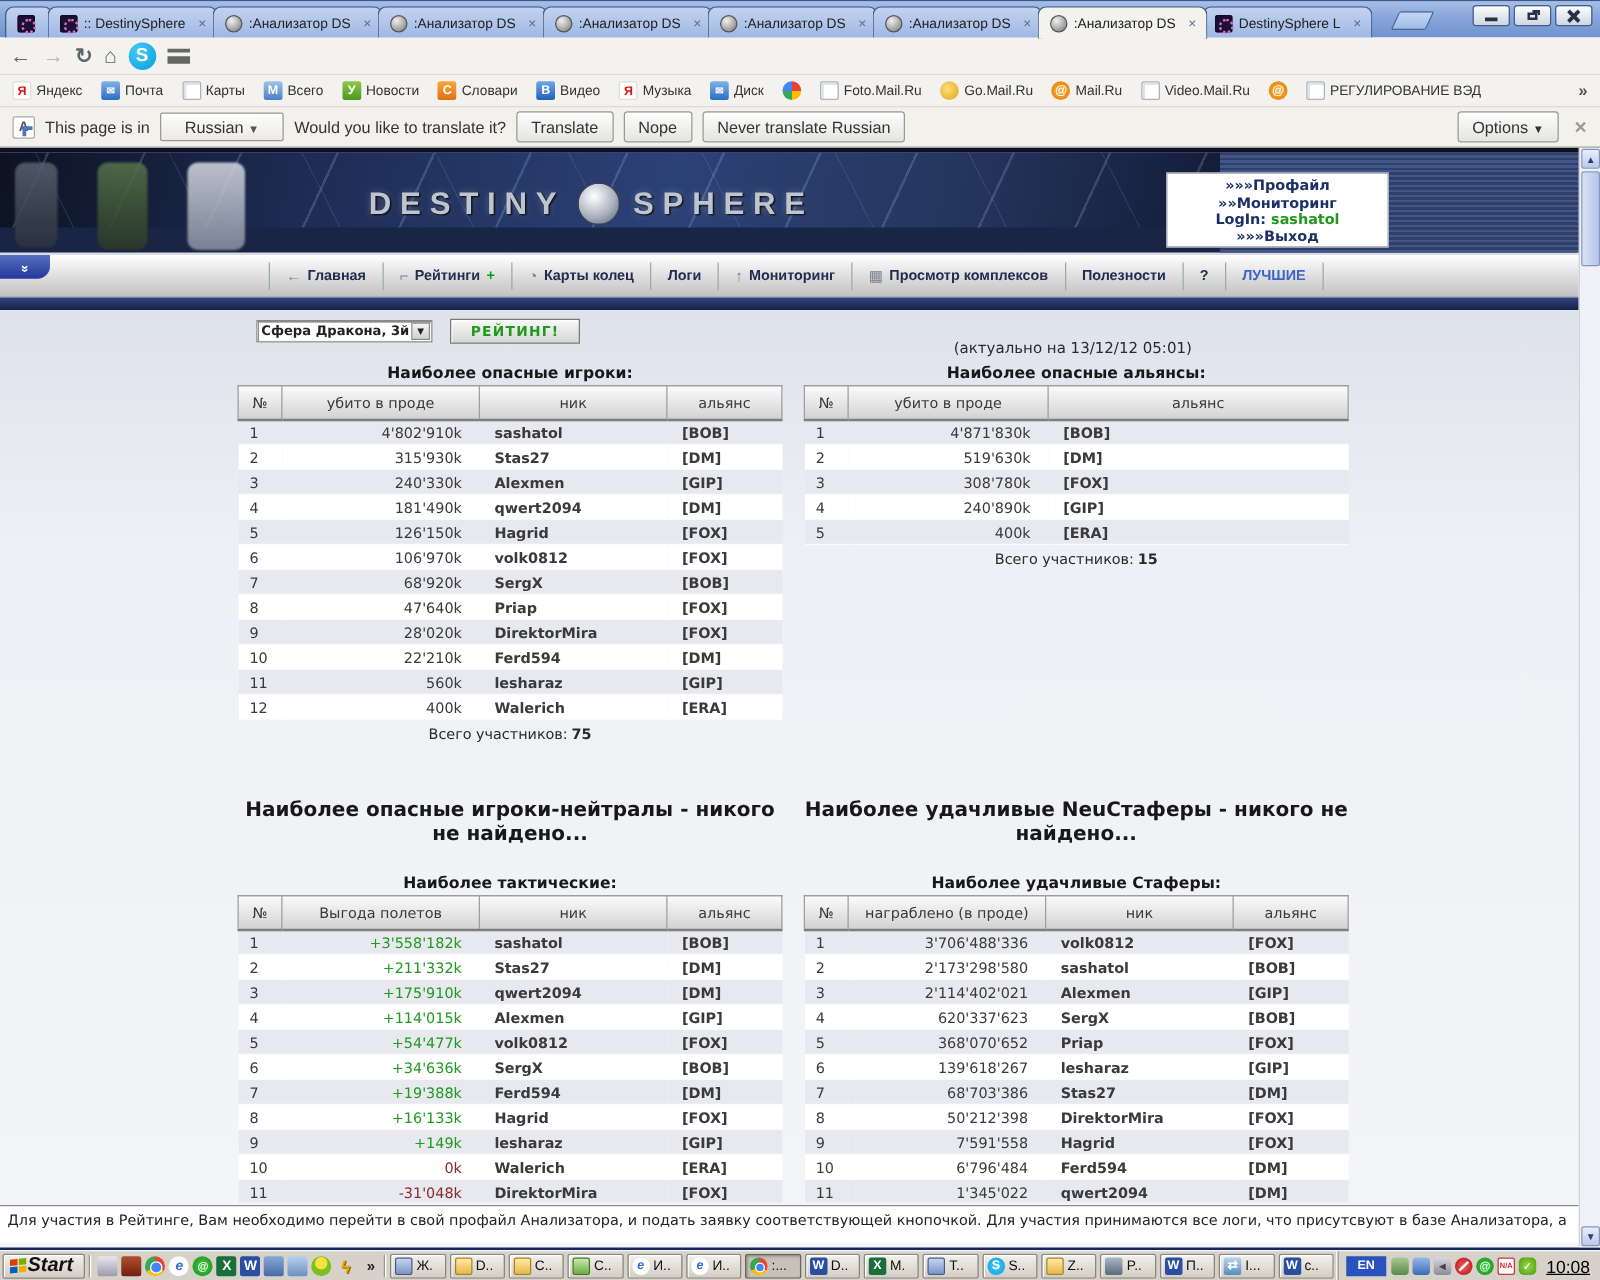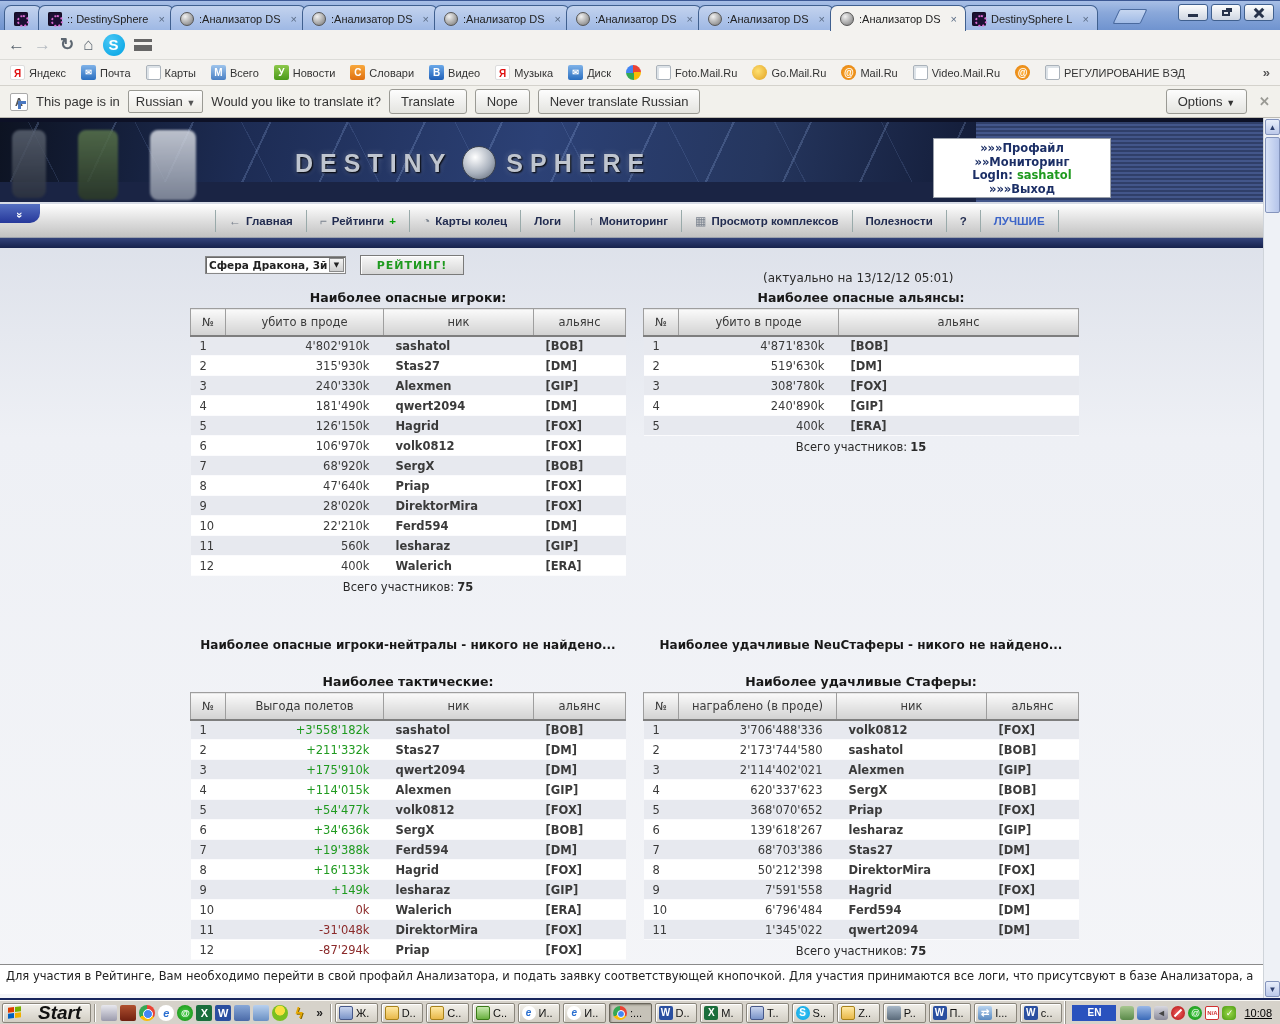--- a/index.html
+++ b/index.html
@@ -71,21 +71,21 @@
 
   #translatebar { position:absolute; top:86px; left:0; right:0; height:32px; background:#f2f1ec;
     border-bottom:1px solid #bcbab2; display:flex; align-items:center; padding:0 10px; gap:8px; font-size:13px; color:#333; }
   #tr-ico { width:18px; height:18px; background:#fff; border:1px solid #aaa; border-radius:2px; position:relative;
     font-size:11px; font-weight:bold; color:#555; text-align:center; line-height:16px; }
   #tr-ico::after { content:""; position:absolute; right:1px; bottom:1px; width:5px; height:5px;
     border-left:3px solid #4a78c0; border-top:3px solid #4a78c0; }
   .trbtn { background:linear-gradient(#fdfdfd,#e4e4e0); border:1px solid #9a9a94; border-radius:3px;
     padding:4px 11px; font-size:13px; color:#333; white-space:nowrap; }
   .trdrop { background:linear-gradient(#fdfdfd,#eceae4); border:1px solid #9a9a94; border-radius:2px;
-    padding:3px 7px; font-size:13px; }
+    padding:3px 19px; font-size:13px; }
   .trdrop b { font-weight:normal; font-size:9px; color:#555; }
   #tr-right { margin-left:auto; display:flex; align-items:center; gap:12px;padding-left:12px; }
   #tr-close { color:#9a9a94; font-size:13px; font-weight:bold; }
 
   
   #page { position:absolute; top:118px; left:0; right:0; bottom:24px;
     background:linear-gradient(#c9cfdc 0,#dde1ea 120px,#eef0f5 320px,#f4f5f8 100%);
     border-bottom:2px solid #17255c; overflow:hidden; }
   #page-darktop { position:absolute; top:0; left:0; right:0; height:4px; background:#0d1126; }
 
@@ -157,21 +157,21 @@
   table.rt tr.even td { background:#ffffff; }
   td.c-num { padding-left:9px; width:35px; }
   td.c-val { text-align:right; padding-right:14px; }
   td.c-nick, td.c-ally { font-weight:bold; color:#2b4a8b; padding-left:12px; }
   .t4 td.c-val { width:158px; } .t4 td.c-nick { width:150px; }
   .t3 td.c-val { width:160px; }
   td.c-val.pos { color:#1f9a1f; }
   td.c-val.neg { color:#8b2a2a; }
   .tfooter { text-align:center; font-size:11.5px; color:#2a2a2a; margin-top:4px; }
   .tfooter b { margin-left:3px; }
-  .note { font-size:12px; font-weight:bold; color:#181818; text-align:center; }
+  .note { font-size:16px; font-weight:bold; color:#181818; text-align:center; }
   #notes-row { display:flex; margin-left:190px; gap:17px; margin-top:44px; margin-bottom:22px; }
   #notes-row .note { width:436px; }
   #row2 { margin-top:0; }
 
   #page-footer { position:absolute; left:0; right:17px; bottom:4px; height:30px; background:#fff;
     border-top:1px solid #8a8a8a; font-size:11.5px; color:#222; padding:4px 6px 0 6px;
     font-family:"DejaVu Sans",sans-serif; white-space:nowrap; overflow:hidden; }
 
   
   #vscroll { position:absolute; right:0; top:0; bottom:0; width:17px; background:#eef1f6;
@@ -179,24 +179,24 @@
   .sarrow { position:absolute; left:1px; width:15px; height:16px; background:linear-gradient(#e8eefb,#bcc9ea);
     border:1px solid #8494bc; border-radius:2px; color:#2c3e6e; font-size:8px; text-align:center; line-height:15px; }
   #sarrow-up { top:1px; }
   #sarrow-dn { bottom:1px; }
   #sthumb { position:absolute; left:1px; top:19px; width:15px; height:76px;
     background:linear-gradient(90deg,#d8e2f6,#b4c4ea); border:1px solid #8494bc; border-radius:2px; }
 
   
   #taskbar { position:absolute; left:0; bottom:0; width:1280px; height:24px; background:#d6d2ca;
     border-top:1px solid #f8f6f2; display:flex; align-items:center; padding:0 2px; gap:3px; }
-  #start-btn { display:flex; align-items:center; gap:16px; height:20px; padding:0 9px 0 5px;
+  #start-btn { display:flex; align-items:center; gap:0; height:20px; padding:0 9px 0 5px;
     background:linear-gradient(#f2f0ea,#d2cec4); border:1px solid #8a867c;
     box-shadow:inset 1px 1px 0 #fff; border-radius:2px;
-    font-weight:bold; font-style:italic; font-size:19px; color:#111; }
+    font-weight:bold; font-style:italic; font-size:16px; color:#111; }
   #winflag { width:14px; height:12px; display:grid; grid-template-columns:6px 6px; grid-template-rows:5px 5px; gap:1px; transform:skewY(-6deg); }
   #winflag i:nth-child(1){background:#e03c00;} #winflag i:nth-child(2){background:#7ab000;}
   #winflag i:nth-child(3){background:#0060c0;} #winflag i:nth-child(4){background:#f0b000;}
   .tsep { width:2px; height:18px; border-left:1px solid #9a968c; border-right:1px solid #fff; }
   #quicklaunch { display:flex; align-items:center; gap:3px; padding:0 2px; }
   .ql { width:16px; height:16px; border-radius:2px; font-size:11px; font-weight:bold; text-align:center; line-height:16px; color:#fff; }
   .ql-phone { background:linear-gradient(#e8e8ee,#9a9aac); }
   .ql-pointer { background:linear-gradient(#b05030,#702010); }
   .ql-chrome { background:conic-gradient(#ea4335 0 33%,#fbbc05 0 66%,#34a853 0); border-radius:50%; position:relative; }
   .ql-chrome::after { content:""; position:absolute; left:4px; top:4px; width:8px; height:8px; border-radius:50%;
@@ -220,32 +220,32 @@
   .ti-notepad { background:linear-gradient(#c8eab0,#6ab040); border:1px solid #3a7a18; }
   .ti-ie { background:#fff; color:#2a6fd0; border-radius:50%; font-style:italic; }
   .ti-chrome { background:conic-gradient(#ea4335 0 33%,#fbbc05 0 66%,#34a853 0); border-radius:50%; position:relative; }
   .ti-chrome::after { content:""; position:absolute; left:4px; top:4px; width:6px; height:6px; border-radius:50%; background:#4285f4; border:1px solid #fff; }
   .ti-word { background:#2a4fa0; } .ti-excel { background:#1a6e3c; }
   .ti-skype { background:radial-gradient(#49c7f5,#00a2e3); border-radius:50%; }
   .ti-photo { background:linear-gradient(#a8b8c8,#5a6a7a); }
   .ti-sync { background:linear-gradient(#b8d4f0,#5a8ac0); color:#fff; }
   #tray { display:flex; align-items:center; gap:4px; padding:0 6px 0 6px; border-left:1px solid #9a968c;
     box-shadow:-1px 0 0 #fff; height:24px; }
-  #lang-ind { width:44px; height:16px; background:#2a52be; color:#fff; font-size:10px; font-weight:bold;
+  #lang-ind { width:32px; height:16px; background:#2a52be; color:#fff; font-size:10px; font-weight:bold;
     text-align:center; line-height:16px; }
   .tri { width:14px; height:14px; border-radius:3px; font-size:9px; color:#fff; text-align:center; line-height:14px; }
   .tri-punto { background:linear-gradient(#a8c890,#5a8a4a); }
   .tri-network { background:linear-gradient(#9ab8e8,#3a6ab8); }
   .tri-volume { background:linear-gradient(#d8d8e0,#8a8a9a); color:#444; }
   .tri-shield { background:radial-gradient(#f06060,#b01010); border-radius:50%; position:relative; }
   .tri-shield::after { content:""; position:absolute; left:2px; top:6px; width:10px; height:2px; background:#fff; transform:rotate(-45deg); }
   .tri-agent { background:radial-gradient(#4ad04a,#108a10); border-radius:50%; }
   .tri-na { background:#fff; border:1px solid #d03030; color:#d03030; font-size:6px; font-weight:bold; line-height:12px; border-radius:2px; }
   .tri-check { background:radial-gradient(#9ad84a,#4a9a10); border-radius:4px; }
-  #clock { font-size:11px; color:#000; margin-left:4px;text-decoration:underline; }
+  #clock { font-size:14px; color:#000; margin-left:4px;text-decoration:underline; }
 </style>
 </head>
 <body>
 
 <div id="screen">
 
   <div id="tabstrip">
     <div id="tabs">
         <div class="tab pinned">
           <span class="fav fav-ds"></span>
@@ -705,21 +705,21 @@
               </thead>
               <tbody>
                 <tr class="odd">
                   <td class="c-num">1</td>
                   <td class="c-val">3'706'488'336</td>
                   <td class="c-nick">volk0812</td>
                   <td class="c-ally">[FOX]</td>
                 </tr>
                 <tr class="even">
                   <td class="c-num">2</td>
-                  <td class="c-val">2'173'744'580</td>
+                  <td class="c-val">2'173'298'580</td>
                   <td class="c-nick">sashatol</td>
                   <td class="c-ally">[BOB]</td>
                 </tr>
                 <tr class="odd">
                   <td class="c-num">3</td>
                   <td class="c-val">2'114'402'021</td>
                   <td class="c-nick">Alexmen</td>
                   <td class="c-ally">[GIP]</td>
                 </tr>
                 <tr class="even">

